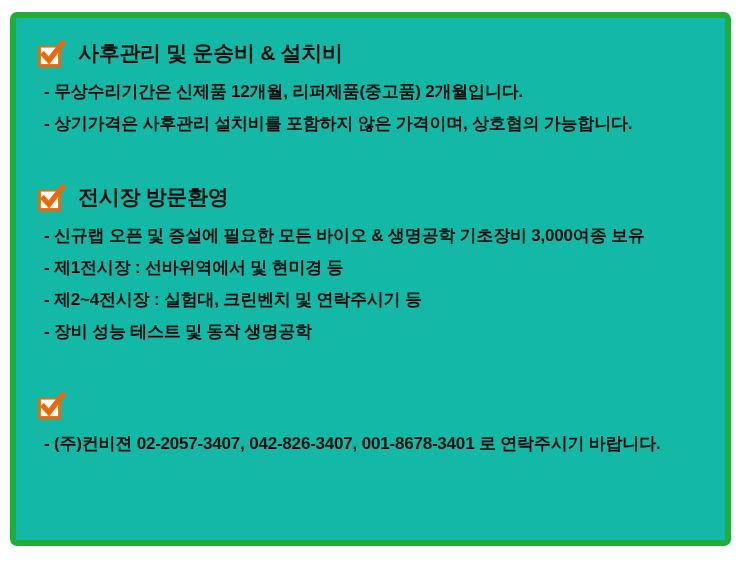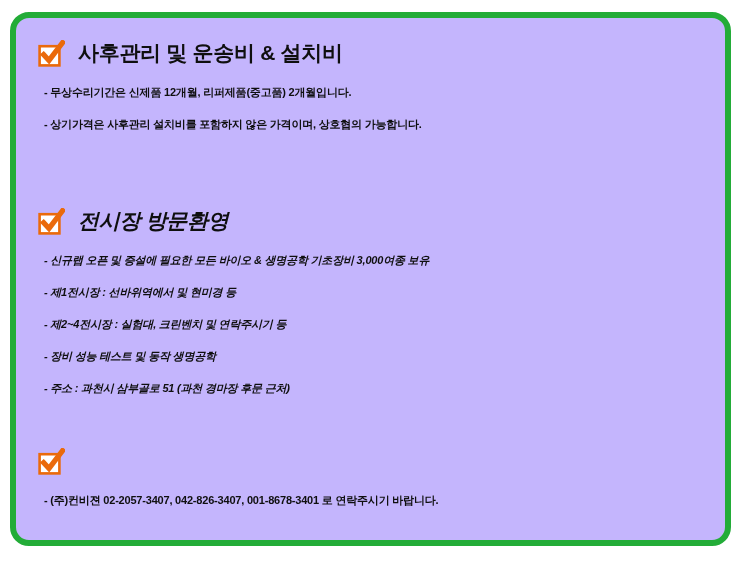--- a/index.html
+++ b/index.html
@@ -16,22 +16,22 @@
     overflow: hidden;
   }
   .frame {
     position: absolute;
     left: 10px;
     top: 12px;
     width: 721px;
     height: 534px;
     box-sizing: border-box;
     border: 6px solid #23AC38;
-    border-radius: 19px;
-    background: #c4b5fd;
+    border-radius: 7px;
+    background: #14b8a6;
   }
   .sec-header {
     display: flex;
     align-items: center;
     gap: 13px;
     margin-left: 22px;
     height: 30px;
   }
   .checkbox {
     width: 27px;
@@ -44,28 +44,28 @@
     font-size: 21px;
     font-weight: 800;
     letter-spacing: -0.3px;
     white-space: nowrap;
   }
   .items {
     margin-top: 8px;
     margin-left: 28px;
   }
   .item {
-    font-size: 11px;
+    font-size: 17px;
     font-weight: 700;
     line-height: 32px;
     letter-spacing: -0.2px;
     white-space: nowrap;
   }
   .sec1 { margin-top: 20px; }
-  .sec2 { margin-top: 66px; font-style: italic; }
+  .sec2 { margin-top: 42px; }
   .sec3 { margin-top: 42px; }
 </style>
 </head>
 <body>
 
 <div class="frame">
 
   <section class="sec sec1">
     <div class="sec-header">
       <span class="checkbox">
@@ -90,21 +90,20 @@
           <path d="M5.6 14.6 L11 20.4 L24.6 2.6" fill="none" stroke="#EA6A0B" stroke-width="5.2" stroke-linecap="square"></path>
         </svg>
       </span>
       <h2 class="sec-title">전시장 방문환영</h2>
     </div>
     <div class="items">
       <div class="item">- 신규랩 오픈 및 증설에 필요한 모든 바이오 &amp; 생명공학 기초장비 3,000여종 보유</div>
       <div class="item">- 제1전시장 : 선바위역에서 및 현미경 등</div>
       <div class="item">- 제2~4전시장 : 실험대, 크린벤치 및 연락주시기 등</div>
       <div class="item">- 장비 성능 테스트 및 동작 생명공학</div>
-      <div class="item">- 주소 : 과천시 삼부골로 51 (과천 경마장 후문 근처)</div>
     </div>
   </section>
 
   <section class="sec sec3">
     <div class="sec-header">
       <span class="checkbox">
         <svg viewBox="0 0 27 27" width="27" height="27" aria-hidden="true">
           <rect x="1.6" y="6.2" width="19.8" height="19.2" fill="#ffffff" stroke="#EA6A0B" stroke-width="2.6"></rect>
           <path d="M5.6 14.6 L11 20.4 L24.6 2.6" fill="none" stroke="#EA6A0B" stroke-width="5.2" stroke-linecap="square"></path>
         </svg>

